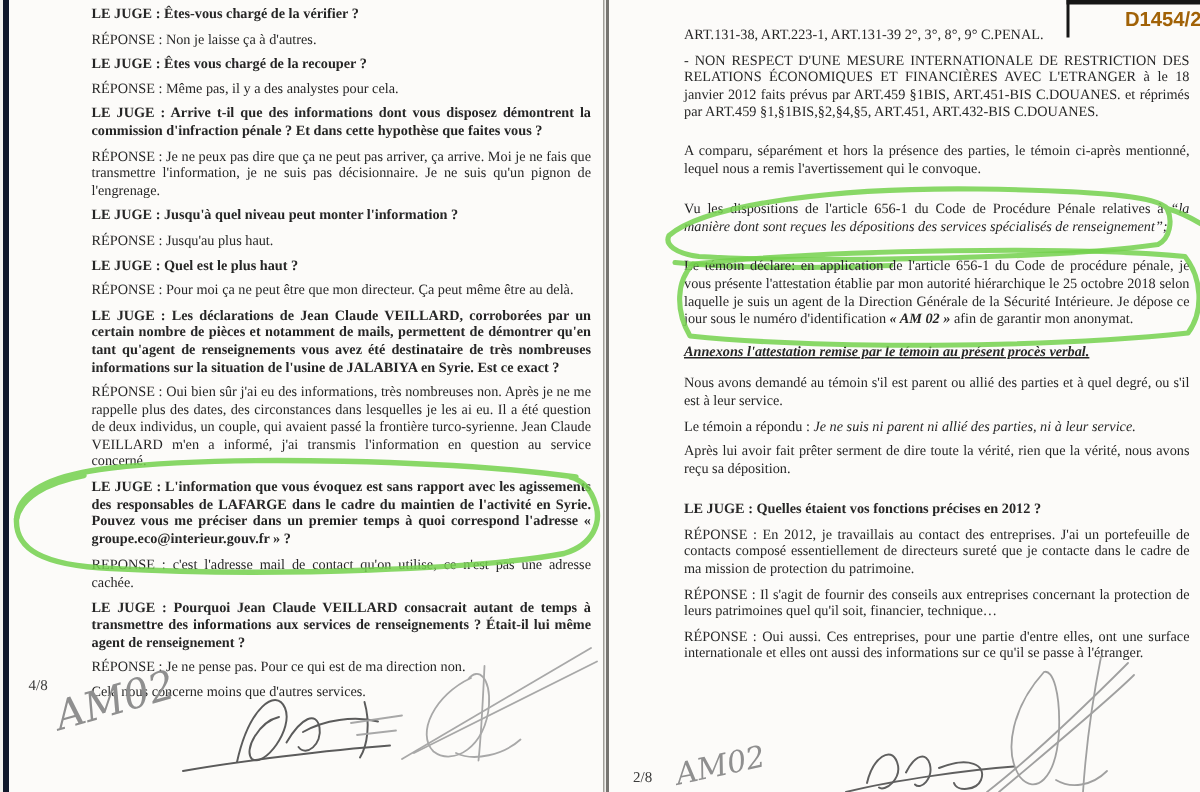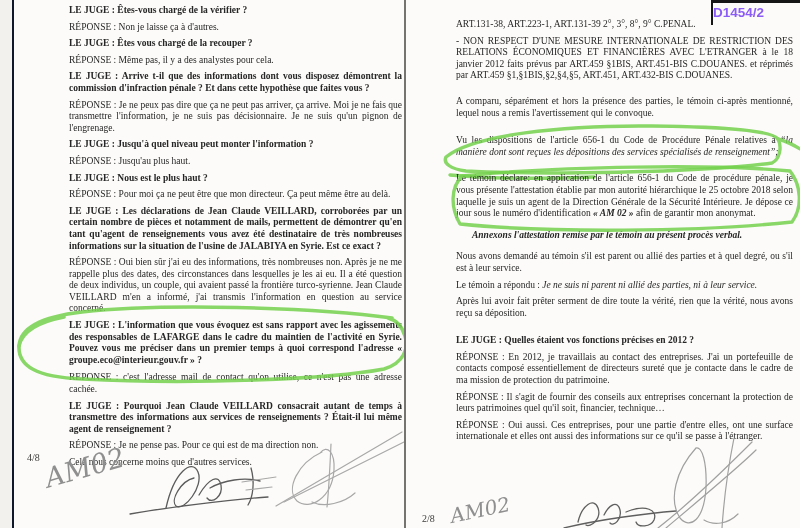--- a/index.html
+++ b/index.html
@@ -1,60 +1,60 @@
 <!DOCTYPE html>
 <html><head>
 <meta charset="utf-8">
 <style>
   html,body{margin:0;padding:0;background:#e9e8e5;}
   .stage{position:relative;width:800px;height:528px;background:#f2f1ee;overflow:hidden;
          font-family:"Liberation Serif", serif;color:#262626;}
   .page{position:absolute;top:0;height:528px;background:#fcfbf9;}
-  .page-left{left:12px;width:396px;border-left:2px solid #0f172a;border-right:1px solid #a09e98;}
+  .page-left{left:2px;width:396px;border-left:4px solid #0f172a;border-right:1px solid #a09e98;}
   .page-right{left:404px;width:396px;border-left:2px solid #767470;}
   .content{position:relative;}
   .page-left .content{padding:5px 8px 0 55px;}
   .page-right .content{padding:13px 9px 0 50px;}
   p{font-size:9.5px;line-height:11.6px;margin:0 0 5px 0;text-align:justify;}
   .q{font-weight:bold;}
   .it{font-style:italic;}
   .bd{font-weight:bold;font-style:italic;}
-  .annex{font-weight:bold;font-style:italic;margin-left:16px;}
+  .annex{font-weight:bold;font-style:italic;text-decoration:underline;}
   .mt10{margin-top:10px;} .mt14{margin-top:14px;} .mt16{margin-top:16px;} .mt6{margin-top:6px;}
   .circled-wrap{position:relative;}
   .loop-svg{position:absolute;pointer-events:none;}
   .loop-svg path{fill:none;stroke-linecap:round;stroke-linejoin:round;}
   .sig-layer{position:absolute;left:0;top:0;width:100%;height:100%;pointer-events:none;}
   .pagenum{position:absolute;font-size:10px;color:#3b3b3b;}
   .page-left .pagenum{left:13px;top:452px;}
   .page-right .pagenum{left:16px;top:513px;}
   .am02{position:absolute;color:#8f8f8f;font-style:italic;font-family:"DejaVu Serif",serif;}
   .page-left .am02{left:30px;top:452px;font-size:27px;transform:rotate(-16deg);}
   .page-right .am02{left:44px;top:498px;font-size:20px;transform:rotate(-12deg);}
   .refbox{position:absolute;top:0;right:1px;width:88px;height:20px;
           border-top:3px solid #161616;border-left:2px solid #161616;
           font-family:"Liberation Sans",sans-serif;font-weight:bold;font-size:13.5px;
-          text-align:left;padding-top:2px;color:#8b5cf6;background:#fcfbf9;}
+          text-align:right;padding-top:2px;color:#a16207;background:#fcfbf9;}
 </style>
 </head>
 <body>
 
 <div class="stage">
 
   <div class="page page-left">
     <div class="content">
       <p class="q">LE JUGE : Êtes-vous chargé de la vérifier ?</p>
       <p class="r">RÉPONSE : Non je laisse ça à d'autres.</p>
       <p class="q">LE JUGE : Êtes vous chargé de la recouper ?</p>
       <p class="r">RÉPONSE : Même pas, il y a des analystes pour cela.</p>
       <p class="q">LE JUGE : Arrive t-il que des informations dont vous disposez démontrent la commission d'infraction pénale ? Et dans cette hypothèse que faites vous ?</p>
       <p class="r">RÉPONSE : Je ne peux pas dire que ça ne peut pas arriver, ça arrive. Moi je ne fais que transmettre l'information, je ne suis pas décisionnaire. Je ne suis qu'un pignon de l'engrenage.</p>
       <p class="q">LE JUGE : Jusqu'à quel niveau peut monter l'information ?</p>
       <p class="r">RÉPONSE : Jusqu'au plus haut.</p>
-      <p class="q">LE JUGE : Nous est le plus haut ?</p>
+      <p class="q">LE JUGE : Quel est le plus haut ?</p>
       <p class="r">RÉPONSE : Pour moi ça ne peut être que mon directeur. Ça peut même être au delà.</p>
       <p class="q">LE JUGE : Les déclarations de Jean Claude VEILLARD, corroborées par un certain nombre de pièces et notamment de mails, permettent de démontrer qu'en tant qu'agent de renseignements vous avez été destinataire de très nombreuses informations sur la situation de l'usine de JALABIYA en Syrie. Est ce exact ?</p>
       <p class="r">RÉPONSE : Oui bien sûr j'ai eu des informations, très nombreuses non. Après je ne me rappelle plus des dates, des circonstances dans lesquelles je les ai eu. Il a été question de deux individus, un couple, qui avaient passé la frontière turco-syrienne. Jean Claude VEILLARD m'en a informé, j'ai transmis l'information en question au service concerné.</p>
 
       <div class="circled-wrap">
         <p class="q" style="margin-bottom:0;">LE JUGE : L'information que vous évoquez est sans rapport avec les agissements des responsables de LAFARGE dans le cadre du maintien de l'activité en Syrie. Pouvez vous me préciser dans un premier temps à quoi correspond l'adresse « groupe.eco@interieur.gouv.fr » ?</p>
         <svg class="loop-svg" style="left:-57px;top:-28px;" width="400" height="98" viewBox="0 0 400 98">
           <g stroke="#74d14e" stroke-width="3.6" opacity="0.85">
             <path d="M 380,26 C 300,15 150,11 70,20 C 26,25 8,38 7,54 C 6,74 24,85 70,87 C 180,93 320,87 372,77 C 392,71 397,56 393,44 C 390,34 384,28 376,26"></path>
             <path d="M 7,54 C 10,40 26,30 52,25"></path>

